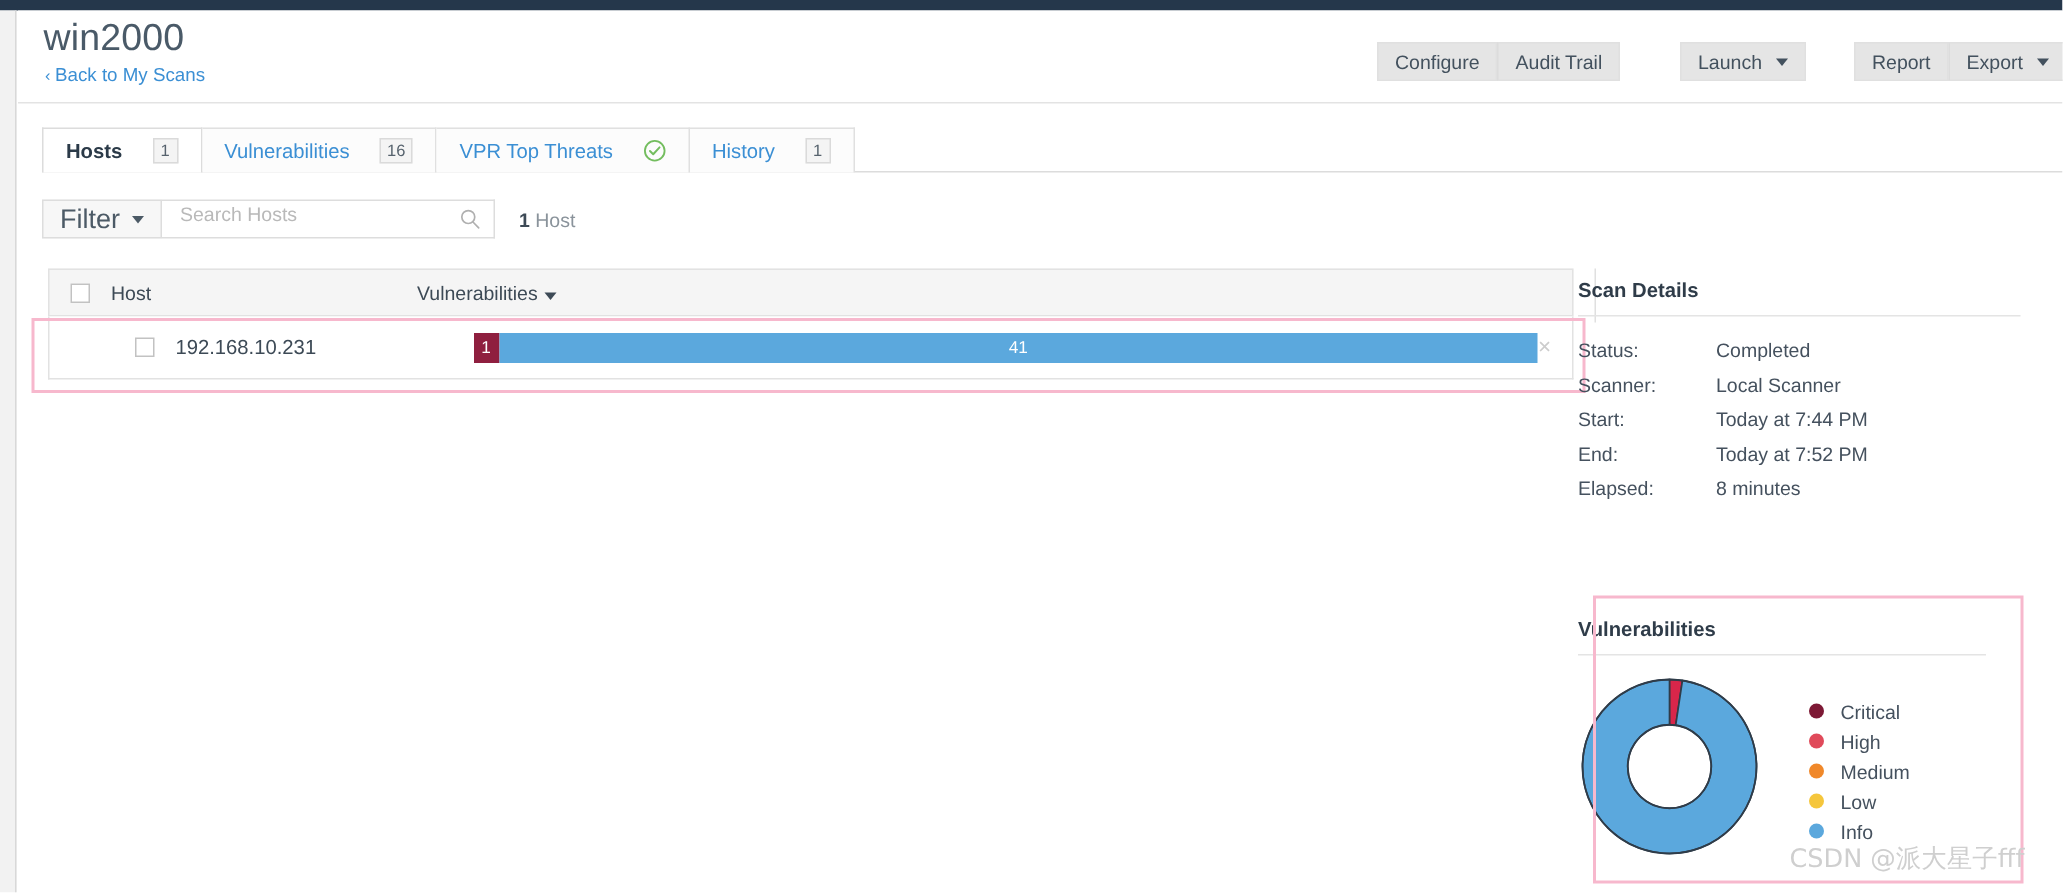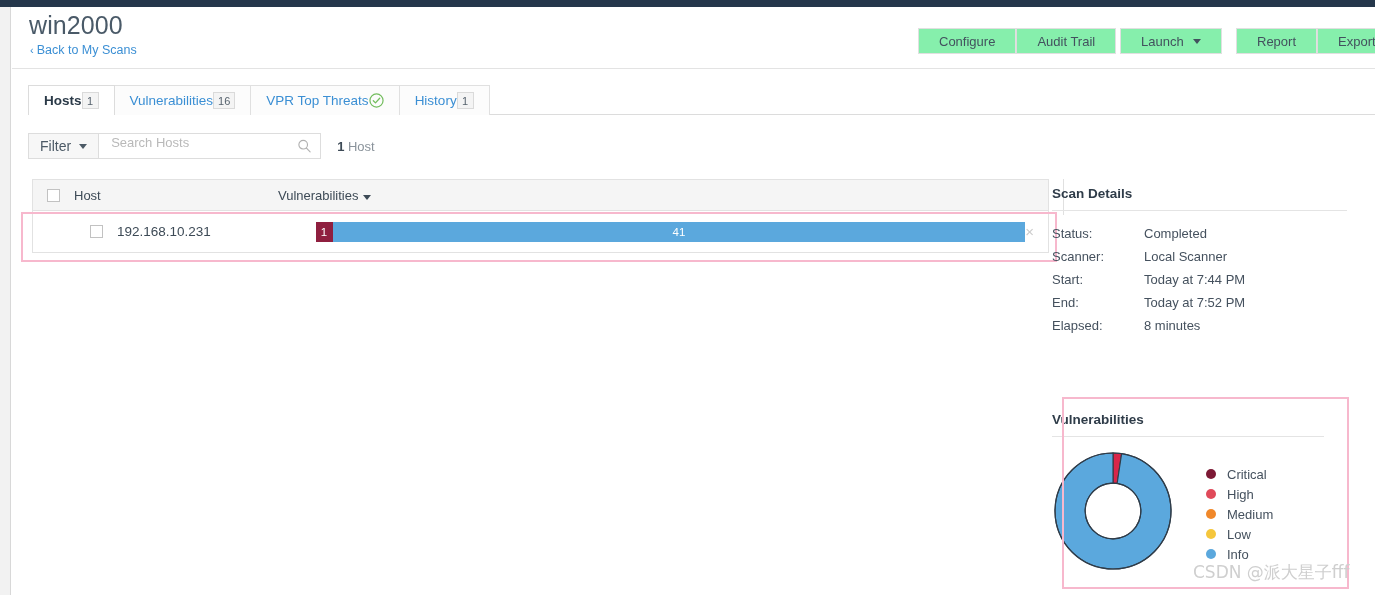--- a/index.html
+++ b/index.html
@@ -34,45 +34,45 @@
     font-size: 25px; font-weight: 400; color: #4a5a68; letter-spacing: .1px;
   }
   .back-link {
     position: absolute; left: 18px; top: 36px;
     font-size: 12.5px; color: #3b8fd4; cursor: pointer; white-space: nowrap;
   }
   .back-link .chev { font-size: 11px; margin-right: 3px; }
 
   .btn-group { position: absolute; top: 21px; display: flex; }
   .btn {
-    background: #86efac; border: 1px solid #e0e0e0;
+    background: #e5e5e5; border: 1px solid #e0e0e0;
     font-family: "Liberation Sans", sans-serif;
     font-size: 13px; color: #43515e;
-    height: 26px; padding: 0 20px;
+    height: 26px; padding: 0 11px;
     display: flex; align-items: center; justify-content: center;
     cursor: pointer; white-space: nowrap;
   }
   .btn + .btn { border-left: 1px solid #dcdcdc; }
   .grp-a { left: 906px; }
   .grp-b { left: 1108px; }
   .grp-c { left: 1224px; }
   .caret {
     display: inline-block; margin-left: 9px;
     width: 0; height: 0; border-left: 4.5px solid transparent;
     border-right: 4.5px solid transparent; border-top: 5px solid #43515e;
   }
 
   
   .tabs {
     position: absolute; top: 85px; left: 28px;
     display: flex; align-items: flex-end;
   }
   .tab {
     height: 30px; padding: 0 15px;
-    display: flex; align-items: center; gap: 0;
+    display: flex; align-items: center; gap: 20px;
     font-size: 13.5px; color: #3b8fd4;
     border: 1px solid #e0e0e0; border-bottom: none;
     background: #fcfcfc; cursor: pointer; white-space: nowrap;
   }
   .tab + .tab { border-left: none; }
   .tab.active {
     background: #fff; color: #2b3a48; font-weight: bold;
     border-color: #dcdcdc;
   }
   .tab-badge {
@@ -85,21 +85,21 @@
   .tabs-underline {
     position: absolute; top: 114px; left: 28px; width: 1347px; height: 1px;
     background: #dcdcdc;
   }
 
   
   .filterbar { position: absolute; top: 133px; left: 28px; display: flex; align-items: center; }
   .filter-btn {
     height: 26px; padding: 0 11px; display: flex; align-items: center;
     border: 1px solid #dddddd; background: #f7f7f7;
-    font-size: 14px; color: #4c5a66; cursor: pointer;
+    font-size: 18px; color: #4c5a66; cursor: pointer;
   }
   .filter-btn .caret { margin-left: 8px; border-top-color: #4c5a66; }
   .search-wrap {
     position: relative; height: 26px; width: 222px;
     border: 1px solid #dddddd; border-left: none; background: #fff;
     display: flex; align-items: flex-start;
   }
   .search-wrap input {
     border: 0; outline: 0; background: transparent;
     font-family: "Liberation Sans", sans-serif; font-size: 13px;

